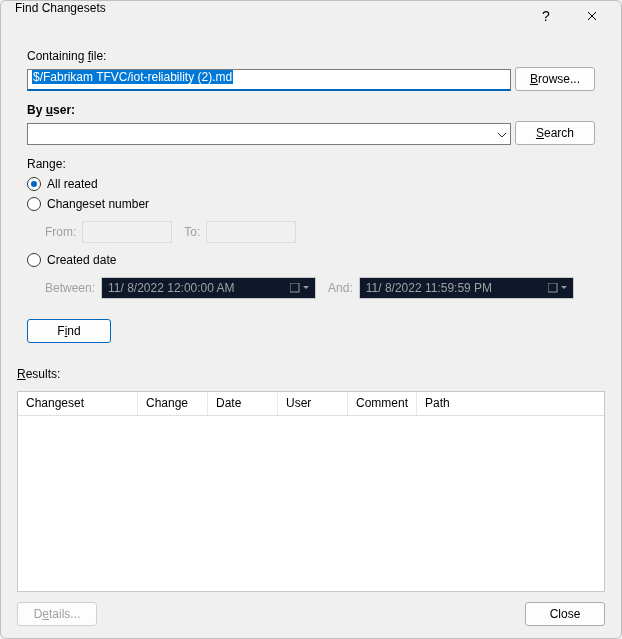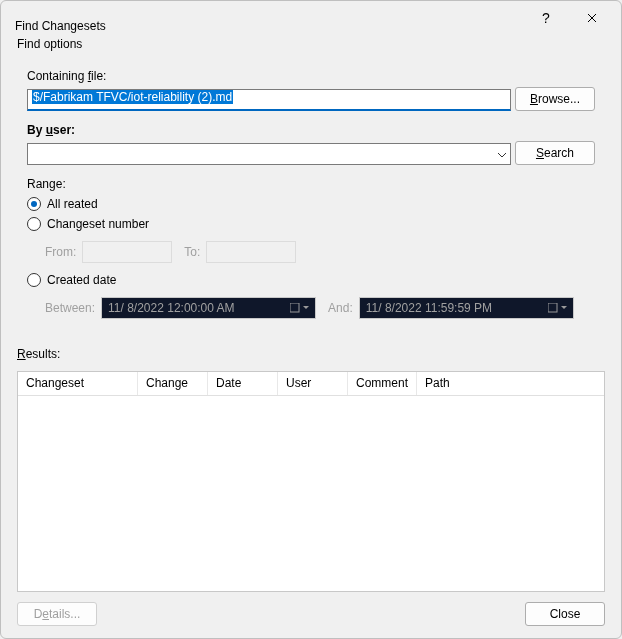--- a/index.html
+++ b/index.html
@@ -1,18 +1,18 @@
 <!DOCTYPE html>
 <html><head>
   <meta charset="utf-8">
   <style>
     * { box-sizing: border-box; margin: 0; padding: 0; font-family: "Segoe UI", Tahoma, sans-serif; font-size: 12px; }
     body { background: #f0f0f0; width: 622px; height: 639px; overflow: hidden; }
     .window { width: 622px; height: 639px; background: #f0f0f0; border: 1px solid #bfbfbf; border-radius: 6px; display: flex; flex-direction: column; }
-    .titlebar { height: 32px; display: flex; align-items: flex-end; padding: 0 6px 0 14px; }
+    .titlebar { height: 32px; display: flex; align-items: flex-start; padding: 0 6px 0 14px; }
     .title { flex: 1; font-size: 12px; color: #000; }
     .win-btn { width: 46px; height: 30px; display: flex; align-items: center; justify-content: center; background: transparent; border: none; }
     .win-btn svg { width: 10px; height: 10px; }
     .content { flex: 1; padding: 4px 16px 12px 16px; display: flex; flex-direction: column; }
     .group-label { font-size: 12px; color: #000; margin-bottom: 6px; }
     .find-options { border: none; padding: 6px 10px 10px 10px; }
     .form-label { font-size: 12px; color: #000; margin: 6px 0 4px 0; }
     .form-label .u { text-decoration: underline; }
     .row { display: flex; align-items: flex-end; gap: 4px; }
     .file-input { flex: 1; height: 22px; border: 1px solid #7a7a7a; border-bottom: 2px solid #0067c0; background: #fff; padding: 0 4px; font-size: 12px; color: #fff; }
@@ -53,21 +53,20 @@
       <span style="font-size:14px;color:#000;">?</span>
     </button>
     <button class="win-btn">
       <svg viewBox="0 0 10 10">
           <path d="M1 1 L9 9 M9 1 L1 9" stroke="#000" stroke-width="1"></path>
         </svg>
     </button>
   </div>
 
   <div class="content">
-    <div class="group-label">Find options</div>
     <div class="find-options">
 
       <div class="form-label">
         <span>Containing </span><span class="u">f</span><span>ile:</span>
       </div>
       <div class="row">
         <div class="file-input">
           <span class="seltext">$/Fabrikam TFVC/iot-reliability (2).md</span>
         </div>
         <button class="btn">
@@ -136,20 +135,25 @@
               <svg width="11" height="10" viewBox="0 0 11 10">
                 <rect x="0" y="0" width="9" height="9" fill="none" stroke="#9a9a9a"></rect>
               </svg>
               <svg width="6" height="4" viewBox="0 0 6 4">
                 <path d="M0 0 L3 3 L6 0" fill="#9a9a9a"></path>
               </svg>
             </span>
         </div>
       </div>
 
+      <div class="find-btn-row">
+        <button class="btn btn-primary" style="min-width:84px;">
+          <span>F</span><span class="u">i</span><span>nd</span>
+        </button>
+      </div>
     </div>
 
     <div class="group-label results-label">
       <span></span><span class="u">R</span><span>esults:</span>
     </div>
     <div class="results-area">
       <div class="results-header">
         <div class="col" style="width:120px;">Changeset</div>
         <div class="col" style="width:70px;">Change</div>
         <div class="col" style="width:70px;">Date</div>

